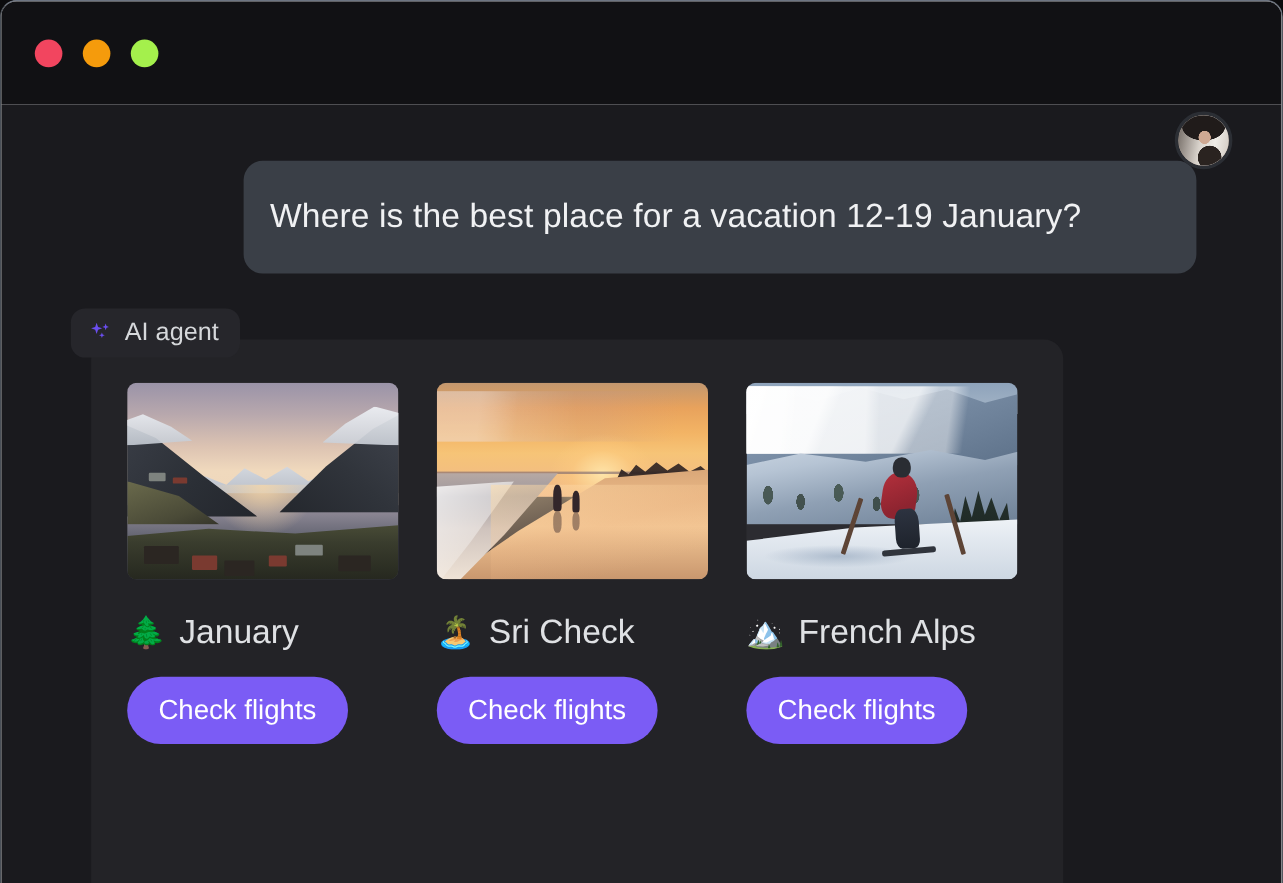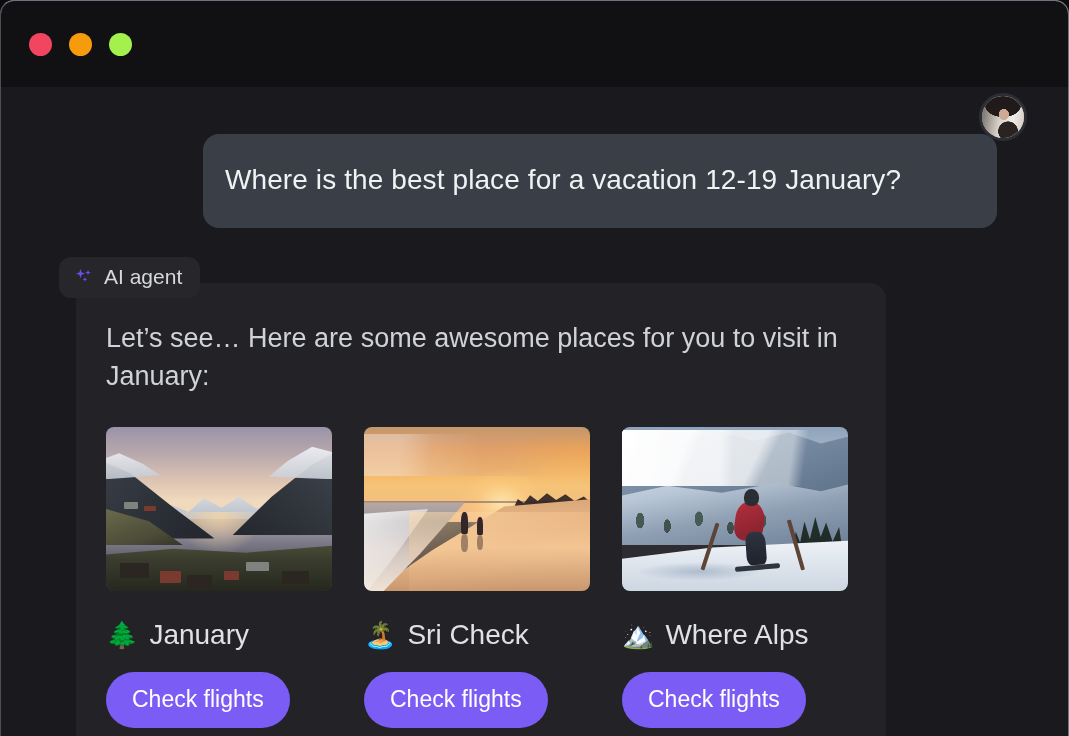--- a/index.html
+++ b/index.html
@@ -410,21 +410,20 @@
     <div class="agent-badge">
       <svg class="sparkles-icon" viewBox="0 0 24 24">
         <path d="M8.2 3.2 L9.5 7.0 L13.2 8.3 L9.5 9.6 L8.2 13.4 L6.9 9.6 L3.2 8.3 L6.9 7.0 Z" fill="#6b4ef0"></path>
         <path d="M16.4 4.0 L17.2 6.2 L19.4 7.0 L17.2 7.8 L16.4 10.0 L15.6 7.8 L13.4 7.0 L15.6 6.2 Z" fill="#6b4ef0"></path>
         <path d="M13.0 12.0 L13.7 13.9 L15.6 14.6 L13.7 15.3 L13.0 17.2 L12.3 15.3 L10.4 14.6 L12.3 13.9 Z" fill="#6b4ef0"></path>
       </svg>
       <span class="agent-badge-label">AI agent</span>
     </div>
 
     <div class="agent-card">
-      <p class="agent-text">Let’s see… Here are some awesome places for you to visit in January:</p>
 
       <div class="cards-row">
 
         <div class="dest-card">
           <div class="dest-thumb">
             <div class="scene">
               <div class="n-sky"></div>
               <div class="n-mtn-far"></div>
               <div class="n-water"></div>
               <div class="n-glow"></div>
@@ -490,21 +489,21 @@
               <div class="a-pole" style="left:38%;top:58%;height:30%;transform:rotate(18deg);"></div>
               <div class="a-pole" style="left:76%;top:56%;height:32%;transform:rotate(-16deg);"></div>
               <div class="a-skier-body"></div>
               <div class="a-skier-legs"></div>
               <div class="a-skier-head"></div>
               <div class="a-skis"></div>
             </div>
           </div>
           <div class="dest-label">
             <span class="dest-emoji">🏔️</span>
-            <span class="dest-name">Where Alps</span>
+            <span class="dest-name">French Alps</span>
           </div>
           <button class="flight-btn">Check flights</button>
         </div>
 
       </div>
     </div>
 
   </div>
 </div>
 

